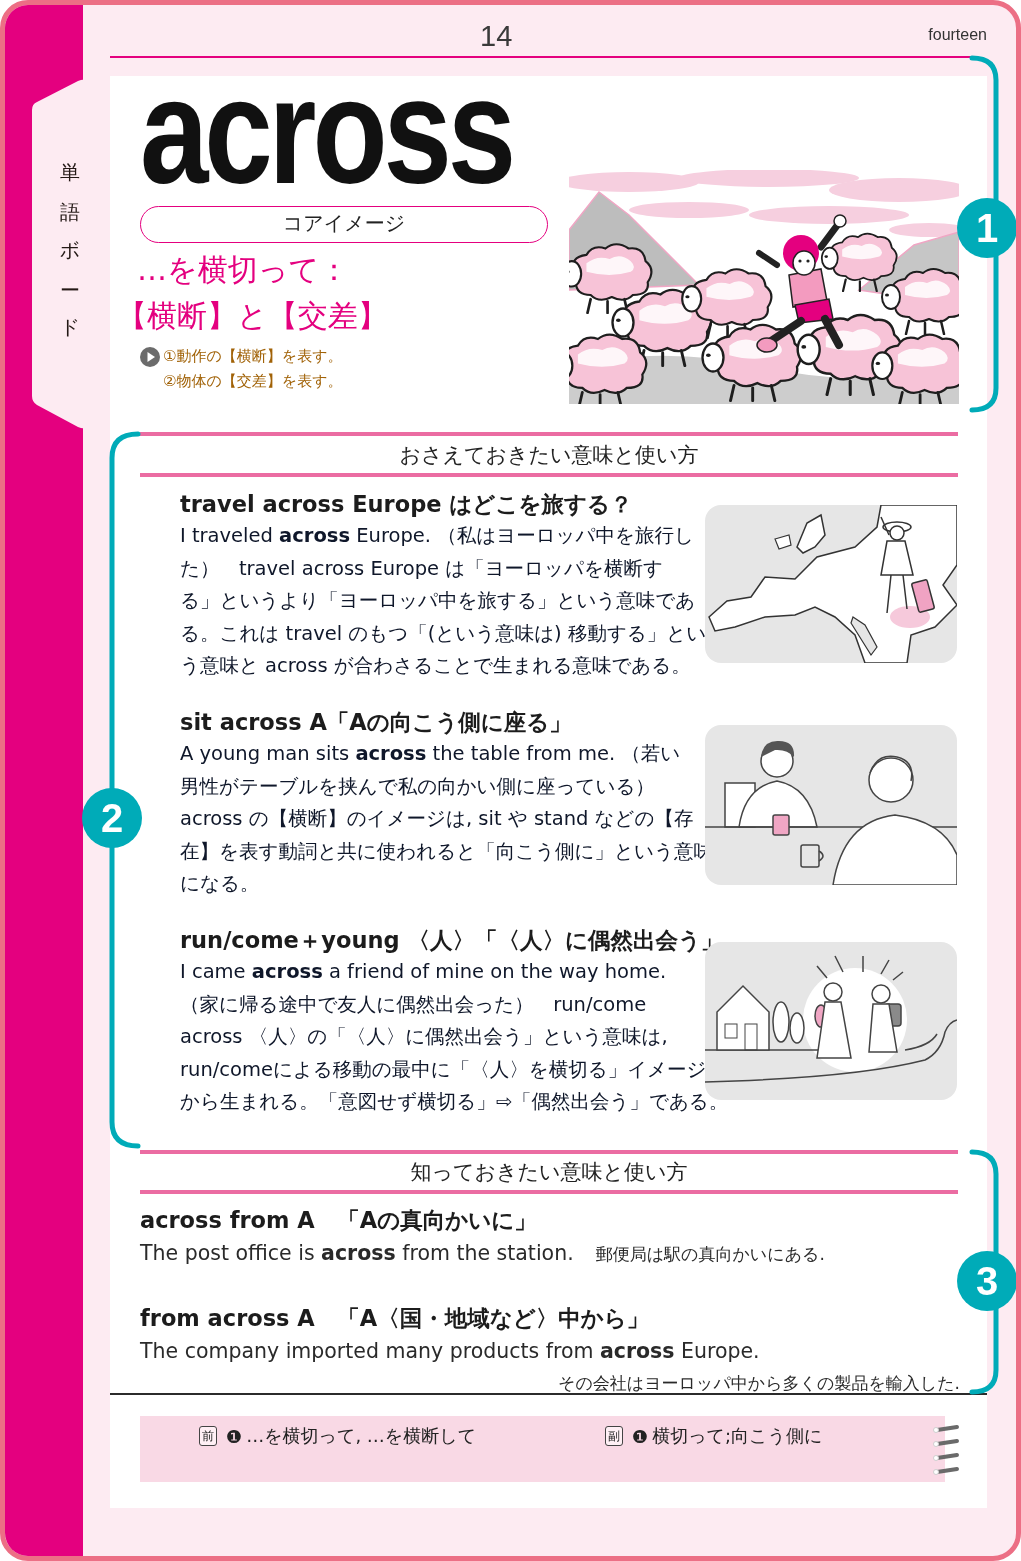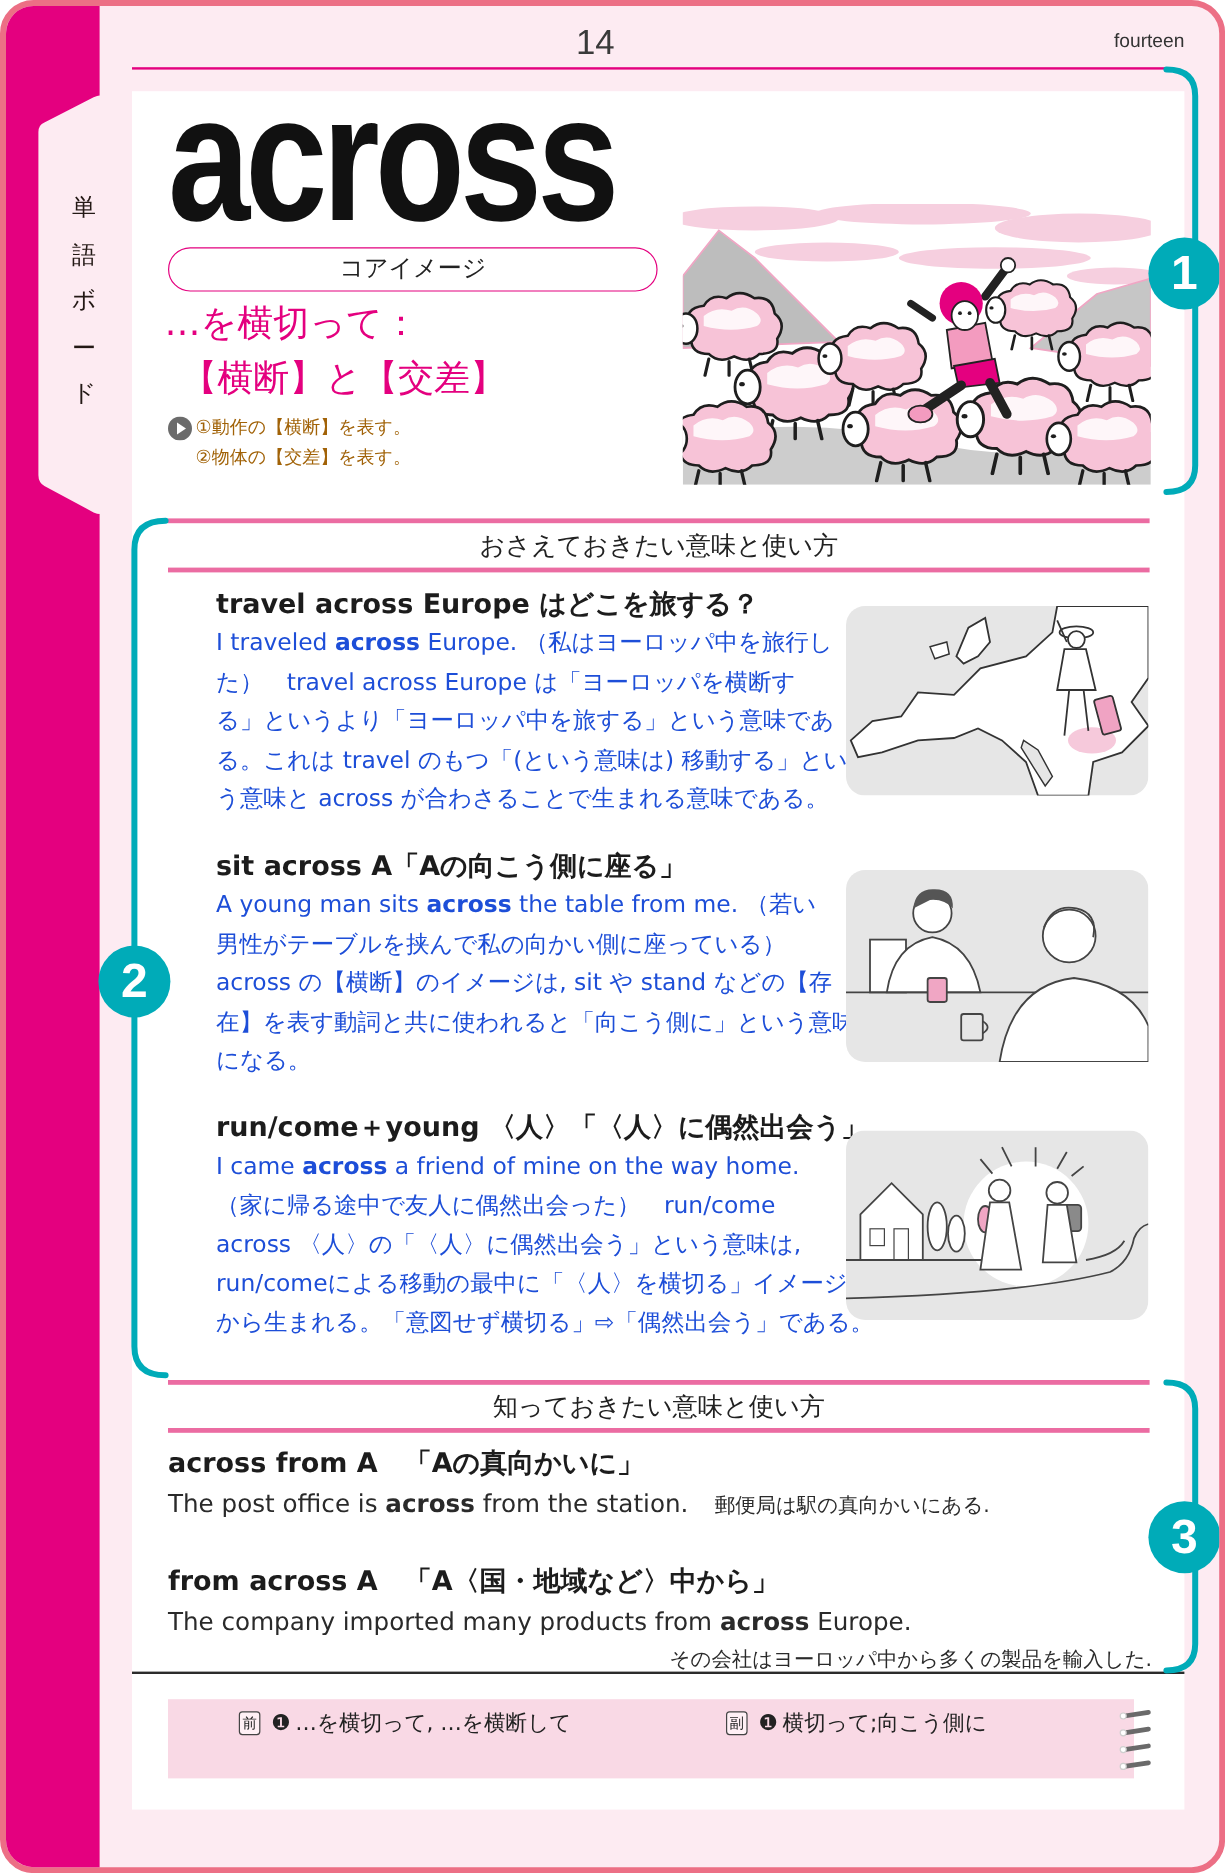--- a/index.html
+++ b/index.html
@@ -16,21 +16,21 @@
 .headword{position:absolute;left:140px;top:56px;font-family:"Liberation Sans",sans-serif;font-weight:bold;font-size:150px;line-height:150px;letter-spacing:-5px;transform:scaleX(0.82);transform-origin:left top;color:#111;white-space:nowrap;}
 .pill{position:absolute;left:140px;top:206px;width:408px;height:37px;border:1.5px solid #e4007f;border-radius:19px;text-align:center;font-size:20px;line-height:33px;color:#222;}
 .headline{position:absolute;left:137px;font-size:30px;line-height:40px;color:#e4007f;white-space:nowrap;}
 .point{position:absolute;left:163px;font-size:15px;line-height:30px;color:#a16207;white-space:nowrap;}
 .play{position:absolute;left:140px;top:347px;width:20px;height:20px;}
 .illus{position:absolute;}
 .rule-pink{position:absolute;left:140px;width:818px;height:4px;background:#eb6ca2;}
 .sec-heading{position:absolute;left:140px;width:818px;text-align:center;font-size:21px;line-height:30px;color:#222;white-space:nowrap;}
 .entry{position:absolute;left:140px;width:565px;margin-left:40px;}
 .entry-title{font-weight:bold;font-size:22.5px;line-height:32px;white-space:nowrap;color:#1c1c1c;}
-.entry-line{font-size:19.5px;line-height:32.5px;white-space:nowrap;color:#1d4ed8;}
+.entry-line{font-size:19.5px;line-height:32.5px;white-space:nowrap;color:#0f172a;}
 .entry-line .bold{font-weight:bold;}
 .ex{position:absolute;left:140px;width:820px;}
 .ex-title{font-weight:bold;font-size:22.5px;line-height:32px;white-space:nowrap;color:#1c1c1c;}
 .ex-line{font-size:20.5px;line-height:34px;white-space:nowrap;color:#2a2a2a;}
 .ex-line .bold{font-weight:bold;}
 .ex-trans{font-size:17px;line-height:30px;white-space:nowrap;color:#2a2a2a;text-align:right;}
 .gap{display:inline-block;width:22px;}
 .black-rule{position:absolute;left:110px;top:1393px;width:877px;height:2px;background:#2b2b2b;}
 .memo{position:absolute;left:140px;top:1416px;width:805px;height:66px;background:#f9d9e5;}
 .memo-item{position:absolute;top:1423px;height:26px;display:flex;align-items:center;white-space:nowrap;font-size:18px;color:#222;}
@@ -58,21 +58,21 @@
 
   <div class="panel"></div>
 
   <div class="page-num">14</div>
   <div class="page-word">fourteen</div>
   <div class="top-rule"></div>
 
   <div class="headword">across</div>
   <div class="pill">コアイメージ</div>
   <div class="headline" style="top:250px">…を横切って：</div>
-  <div class="headline" style="top:296px;left:151px">【横断】と【交差】</div>
+  <div class="headline" style="top:296px;left:117px">【横断】と【交差】</div>
   <svg class="play" viewBox="0 0 20 20">
     <circle cx="10" cy="10" r="10" fill="#6b6b6b"></circle>
     <path d="M7.5 5 L15 10 L7.5 15 Z" fill="#ffffff"></path>
   </svg>
   <div class="point" style="top:341px">①動作の【横断】を表す。</div>
   <div class="point" style="top:366px">②物体の【交差】を表す。</div>
 
   <svg class="illus" style="left:569px;top:170px" width="390" height="234" viewBox="0 0 390 234">
     <defs>
       <symbol id="sheep" viewBox="0 0 90 70">

